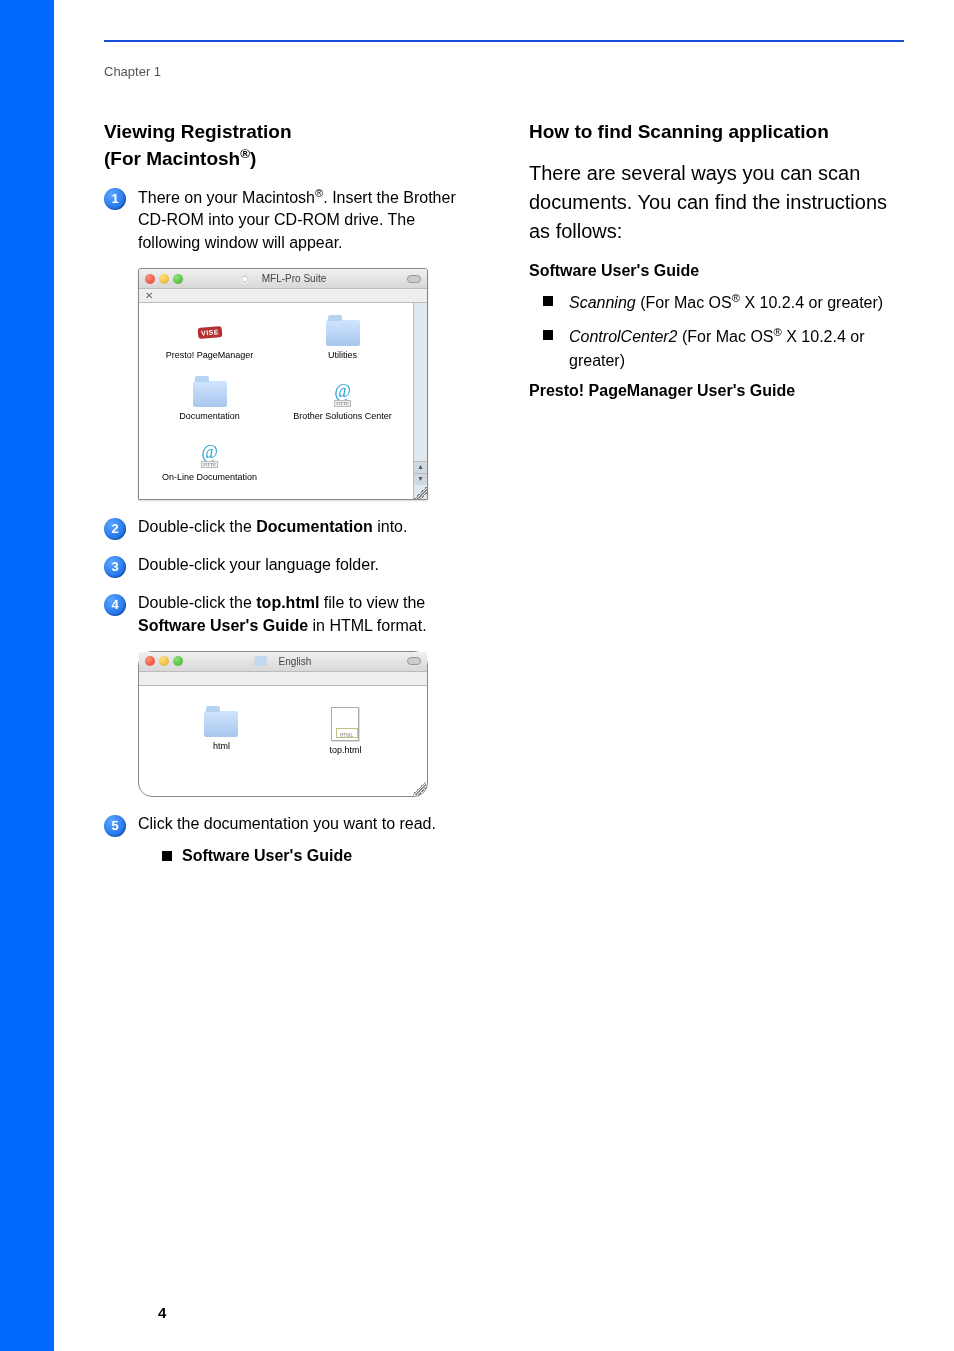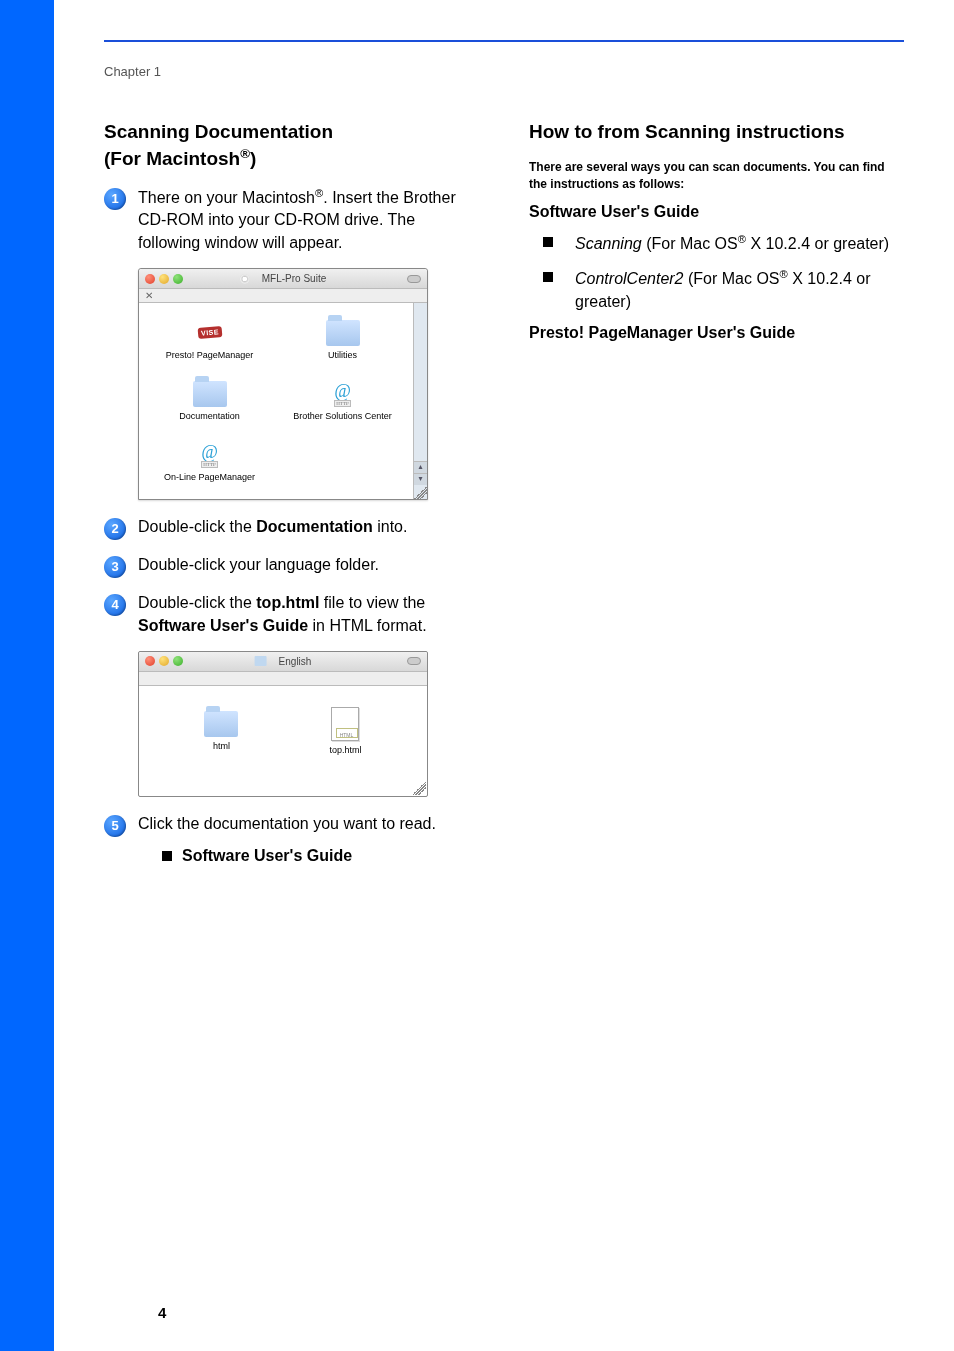--- a/index.html
+++ b/index.html
@@ -247,21 +247,21 @@
     width: 14px; height: 14px;
     background:
       linear-gradient(135deg, transparent 50%, #888 50%, #888 55%, transparent 55%,
                               transparent 60%, #888 60%, #888 65%, transparent 65%,
                               transparent 70%, #888 70%, #888 75%, transparent 75%);
   }
   
   .macwin2 {
     width: 290px;
     border: 1px solid #888;
-    border-radius: 2px;
+    border-radius: 14px;
     background: #fff;
   }
   .mac-body2 {
     height: 110px;
     position: relative;
     display: flex;
     justify-content: space-around;
     align-items: center;
     padding: 10px 20px 30px 20px;
   }
@@ -301,25 +301,25 @@
     background: #c0d8f0;
     border-radius: 1px;
   }
   .disc-icon {
     width: 10px; height: 10px;
     border-radius: 50%;
     background: radial-gradient(circle, #fff 30%, #ccc 35%, #eee 60%, #bbb);
   }
 
   
-  .para { font-size: 12px; line-height: 1.45; margin: 0 0 10px 0; font-weight: bold; }
+  .para { font-size: 20px; line-height: 1.45; margin: 0 0 16px 0; }
   .subhead { font-size: 16px; font-weight: bold; margin: 10px 0 10px 0; }
   .r-li {
     display: flex;
-    gap: 22px;
+    gap: 16px;
     margin: 0 0 10px 14px;
     font-size: 16px;
     line-height: 1.45;
   }
   .italic { font-style: italic; }
 
   .page-num {
     position: absolute;
     left: 104px;
     bottom: 30px;
@@ -333,21 +333,21 @@
 <div class="blue-side"></div>
 
 <div class="page">
   <div class="top-rule"></div>
   <div class="chapter-label">Chapter 1</div>
 
   <div class="two-col">
 
     <div class="col">
       <h2 class="sect-head">
-        <span>Scanning Documentation</span><br>
+        <span>Viewing Registration</span><br>
         <span>(For Macintosh</span><span class="sup">®</span><span>)</span>
       </h2>
 
       <div class="step">
         <div class="step-num">1</div>
         <div class="step-text">
           <span>There on your Macintosh</span><span class="sup">®</span><span>. Insert the Brother CD-ROM into your CD-ROM drive. The following window will appear.</span>
         </div>
       </div>
 
@@ -389,21 +389,21 @@
                   <span class="at-a">@</span>
                   <span class="at-http">HTTP</span>
                 </div>
                 <span>Brother Solutions Center</span>
               </div>
               <div class="mac-item">
                 <div class="at-icon">
                   <span class="at-a">@</span>
                   <span class="at-http">HTTP</span>
                 </div>
-                <span>On-Line PageManager</span>
+                <span>On-Line Documentation</span>
               </div>
             </div>
             <div class="mac-scroll">
               <div class="arrow">▴</div>
               <div class="arrow">▾</div>
               <div class="mac-corner-resize"></div>
             </div>
           </div>
         </div>
       </div>
@@ -464,21 +464,21 @@
           <span>Click the documentation you want to read.</span>
           <div class="sublist">
             <div class="blk-sq"></div>
             <span class="bold">Software User's Guide</span>
           </div>
         </div>
       </div>
     </div>
 
     <div class="col">
-      <h2 class="sect-head">How to from Scanning instructions</h2>
+      <h2 class="sect-head">How to find Scanning application</h2>
       <p class="para">There are several ways you can scan documents. You can find the instructions as follows:</p>
 
       <div class="subhead">Software User's Guide</div>
 
       <div class="r-li">
         <div class="blk-sq"></div>
         <div>
           <span class="italic">Scanning</span><span> (For Mac OS</span><span class="sup">®</span><span> X 10.2.4 or greater)</span>
         </div>
       </div>

